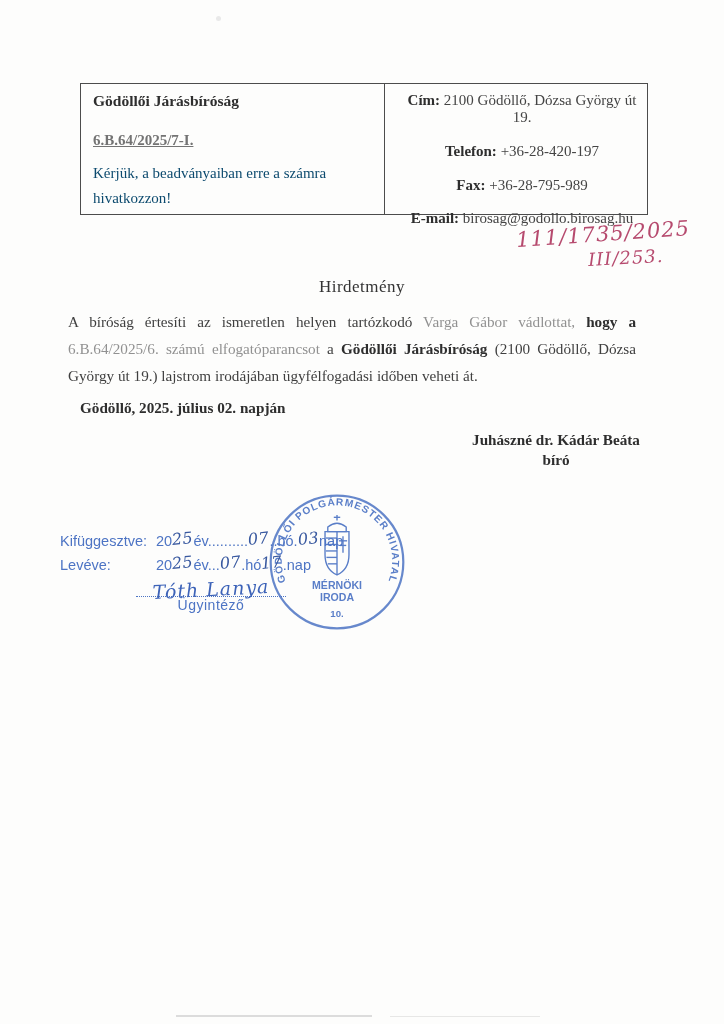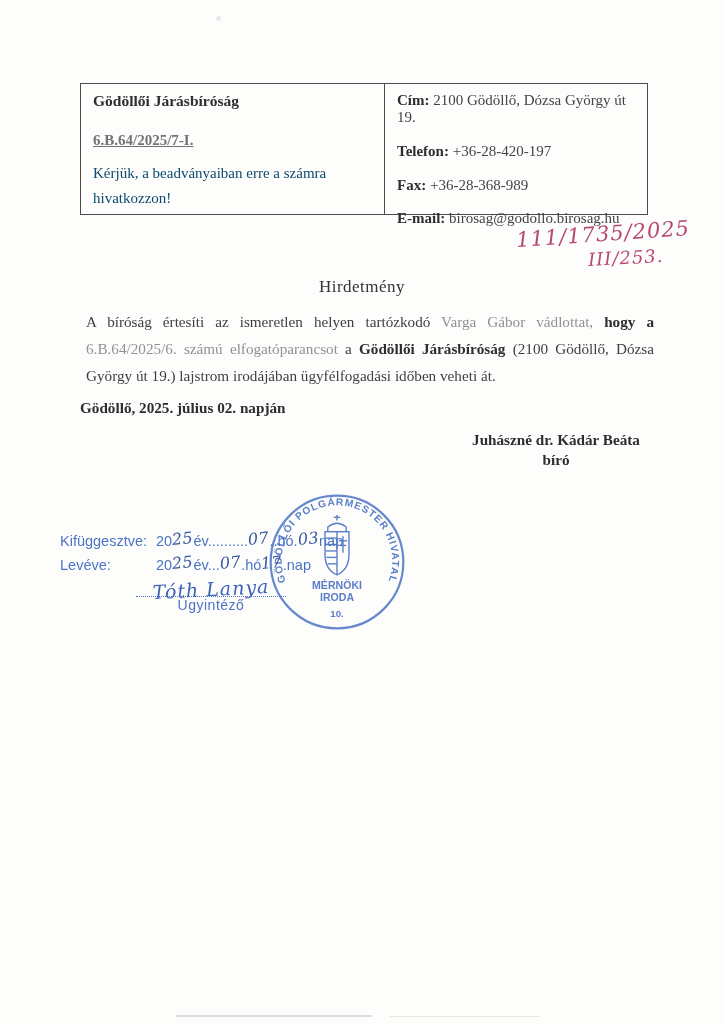--- a/index.html
+++ b/index.html
@@ -8,21 +8,21 @@
     font-family:"Liberation Serif",serif;color:#3f3f3f;overflow:hidden;
   }
   .page{position:absolute;inset:0;}
 
   
   .hdr-table{
     position:absolute;left:80px;top:83px;width:566px;height:130px;
     border:1.6px solid #4c4c4c;display:flex;
   }
   .hdr-left{width:304px;border-right:1.6px solid #4c4c4c;padding:8px 10px 0 12px;box-sizing:border-box;}
-  .hdr-right{flex:1;padding:8px 0 0 12px;box-sizing:border-box;}
+  .hdr-right{flex:1;padding:8px 0 0 12px;box-sizing:border-box;text-align:center;}
   .hdr-left .court{font-weight:bold;color:#2e2e2e;font-size:15.5px;}
   .hdr-left .case{font-weight:bold;color:#737373;font-size:15px;margin-top:22px;text-decoration:underline;}
   .hdr-left .note{font-size:15px;margin-top:12px;line-height:25px;color:#0c4a6e;}
   .hdr-right .line{font-size:15px;margin-bottom:14px;color:#444;}
   .hdr-right .line b{color:#2e2e2e;}
   .hdr-right .line.l1{margin-bottom:17px;}
   .hdr-right .line.l2{margin-bottom:17px;}
   .hdr-right .line.l3{margin-bottom:16px;}
 
   
@@ -33,21 +33,21 @@
   }
   .red-1{left:516px;top:222px;font-size:21px;transform:rotate(-4deg);}
   .red-2{left:588px;top:247px;font-size:18px;transform:rotate(-3deg);}
 
   
   .title{
     position:absolute;left:0;top:277px;width:724px;text-align:center;
     font-size:17px;color:#333;letter-spacing:.5px;
   }
   .body-par{
-    position:absolute;left:86px;top:308px;width:568px;
+    position:absolute;left:68px;top:308px;width:568px;
     font-size:15.2px;line-height:27px;text-align:justify;color:#3f3f3f;
   }
   .seg-faded{color:#919191;}
   .seg-strong{font-weight:600;color:#2e2e2e;}
   .date-line{position:absolute;left:80px;top:399px;font-weight:bold;color:#2e2e2e;font-size:15.2px;}
   .signer{position:absolute;left:452px;top:430px;width:208px;text-align:center;font-weight:bold;color:#2e2e2e;font-size:15.2px;line-height:20px;}
 
   
   .stamp{position:absolute;left:267px;top:492px;width:140px;height:140px;opacity:.92;}
 
@@ -93,21 +93,21 @@
 
   <div class="hdr-table">
     <div class="hdr-left">
       <div class="court">Gödöllői Járásbíróság</div>
       <div class="case">6.B.64/2025/7-I.</div>
       <div class="note">Kérjük, a beadványaiban erre a számra hivatkozzon!</div>
     </div>
     <div class="hdr-right">
       <div class="line l1"><b>Cím:</b> <span>2100 Gödöllő, Dózsa György út 19.</span></div>
       <div class="line l2"><b>Telefon:</b> <span>+36-28-420-197</span></div>
-      <div class="line l3"><b>Fax:</b> <span>+36-28-368-989</span></div>
+      <div class="line l3"><b>Fax:</b> <span>+36-28-795-989</span></div>
       <div class="line l4"><b>E-mail:</b> <span>birosag@godollo.birosag.hu</span></div>
     </div>
   </div>
 
   <div class="red-hand red-1">111/1735/2025</div>
   <div class="red-hand red-2">III/253.</div>
 
   <div class="title">Hirdetmény</div>
 
   <div class="body-par"><span>A bíróság értesíti az ismeretlen helyen tartózkodó </span><span class="seg-faded">Varga Gábor vádlottat,</span><span class="seg-strong"> hogy a </span><span class="seg-faded">6.B.64/2025/6. számú elfogatóparancsot</span><span> a </span><span class="seg-strong">Gödöllői Járásbíróság</span><span> (2100 Gödöllő, Dózsa György út 19.) lajstrom irodájában ügyfélfogadási időben veheti át.</span></div>

